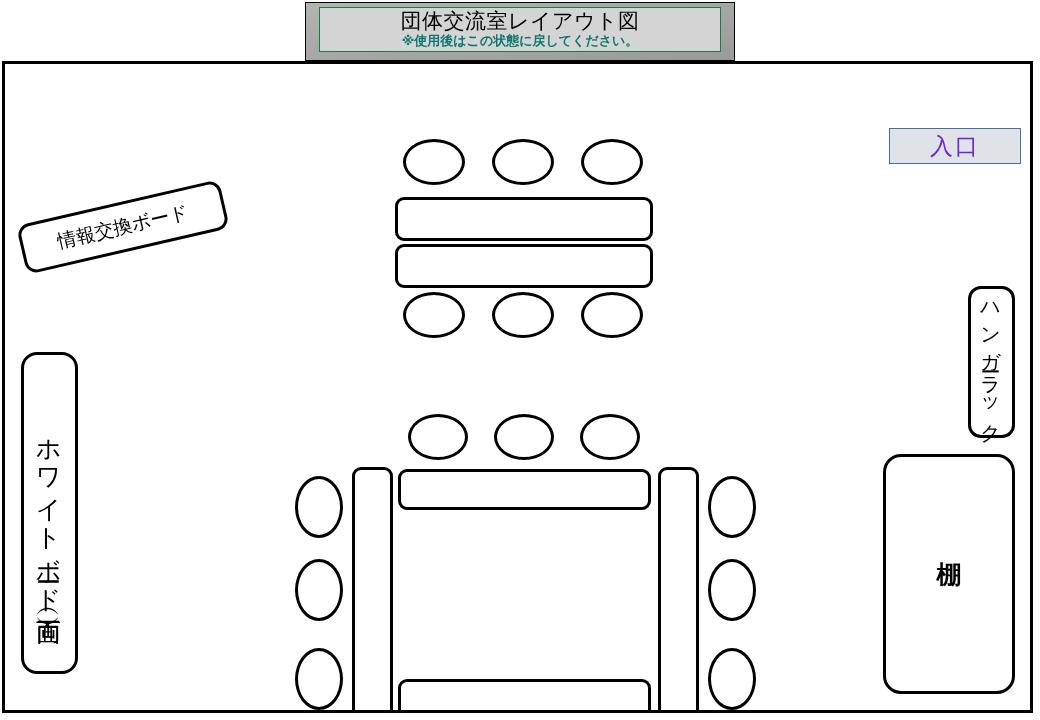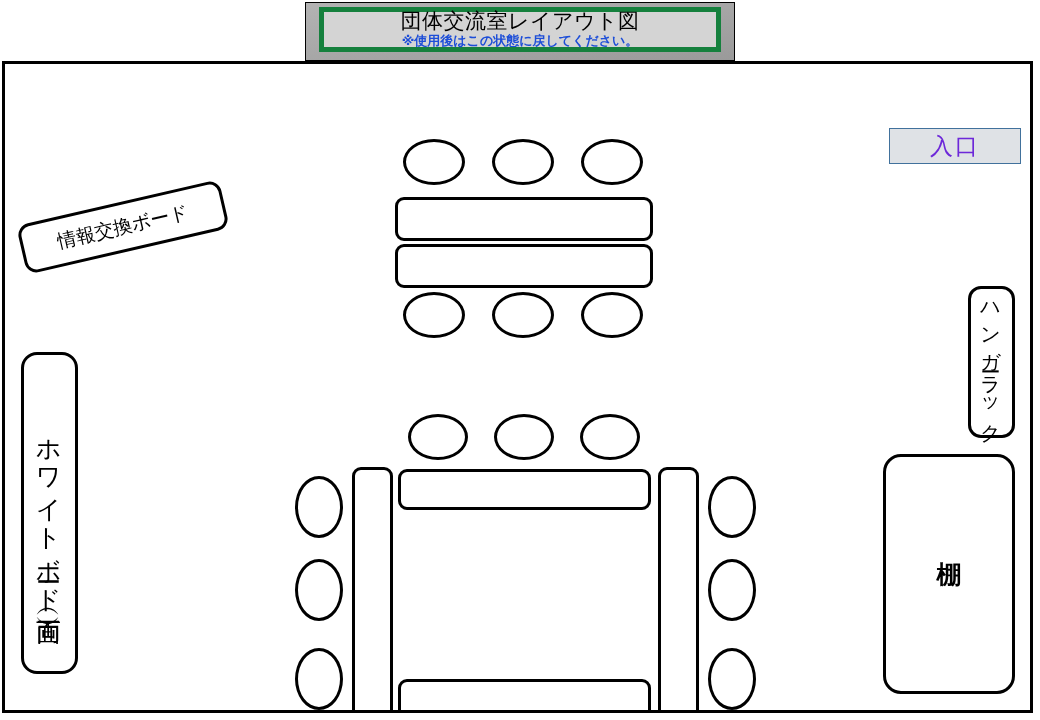--- a/index.html
+++ b/index.html
@@ -43,40 +43,40 @@
     background:
       linear-gradient(to bottom right, #b3b3b3 0%, #9a9a9a 100%);
   }
   .plaque-face {
     position: absolute;
     left: 14px;
     top: 5px;
     right: 14px;
     bottom: 9px;
     background: #d4d4d4;
-    border: 5px solid #15803d;
+    border: 1px solid #15803d;
     box-sizing: border-box;
     display: flex;
     flex-direction: column;
     align-items: center;
     justify-content: center;
     z-index: 2;
   }
   .plaque-title {
     font-size: 21px;
     line-height: 1.05;
     color: #000000;
     letter-spacing: 0.5px;
     white-space: nowrap;
   }
   .plaque-sub {
     font-size: 13px;
     font-weight: bold;
     line-height: 1.1;
-    color: #1d4ed8;
+    color: #0f766e;
     margin-top: 2px;
     white-space: nowrap;
   }
 
   
   .room {
     position: absolute;
     left: 2px;
     top: 61px;
     width: 1031px;

